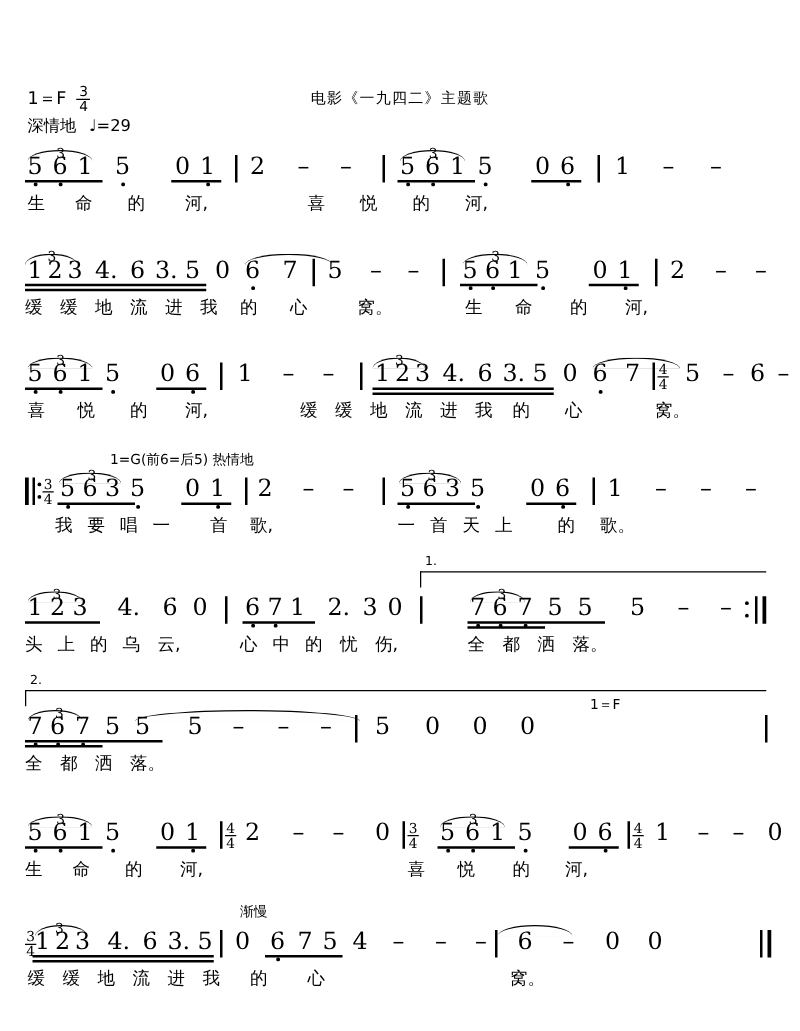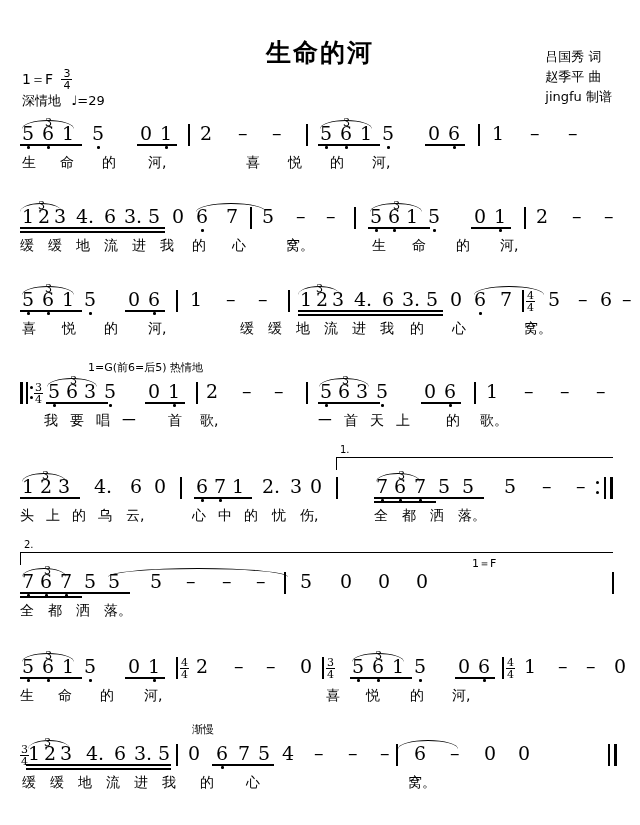--- a/index.html
+++ b/index.html
@@ -173,27 +173,22 @@
     font-family: "DejaVu Sans", sans-serif;
     font-size: 11px;
     white-space: nowrap;
   }
 </style>
 </head>
 <body>
 
 <div class="sheet">
 
-  <div class="title">生命的河</div>
-
-  <div class="credits">
-    <div>吕国秀 词</div>
-    <div>赵季平 曲</div>
-    <div>jingfu 制谱</div>
-  </div>
+  <div class="subtitle">电影《一九四二》主题歌</div>
+
 
   <div class="keysig">
     <span>1＝F</span>
     <span class="frac">
       <span class="num">3</span>
       <span class="den">4</span>
     </span>
   </div>
   <div class="expr">
     <span>深情地</span>

